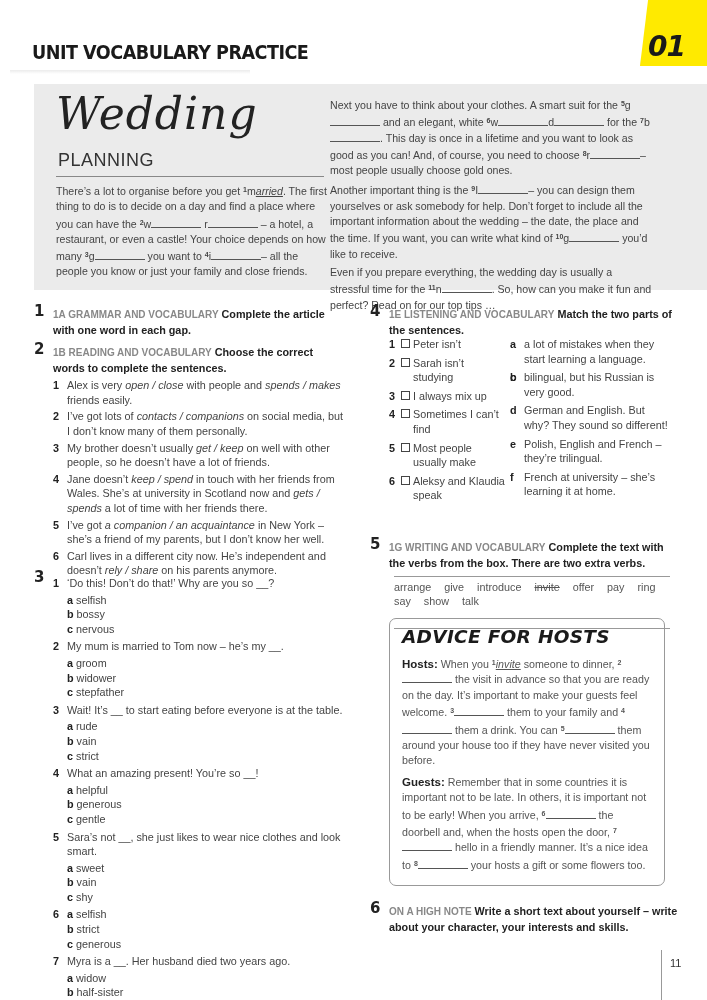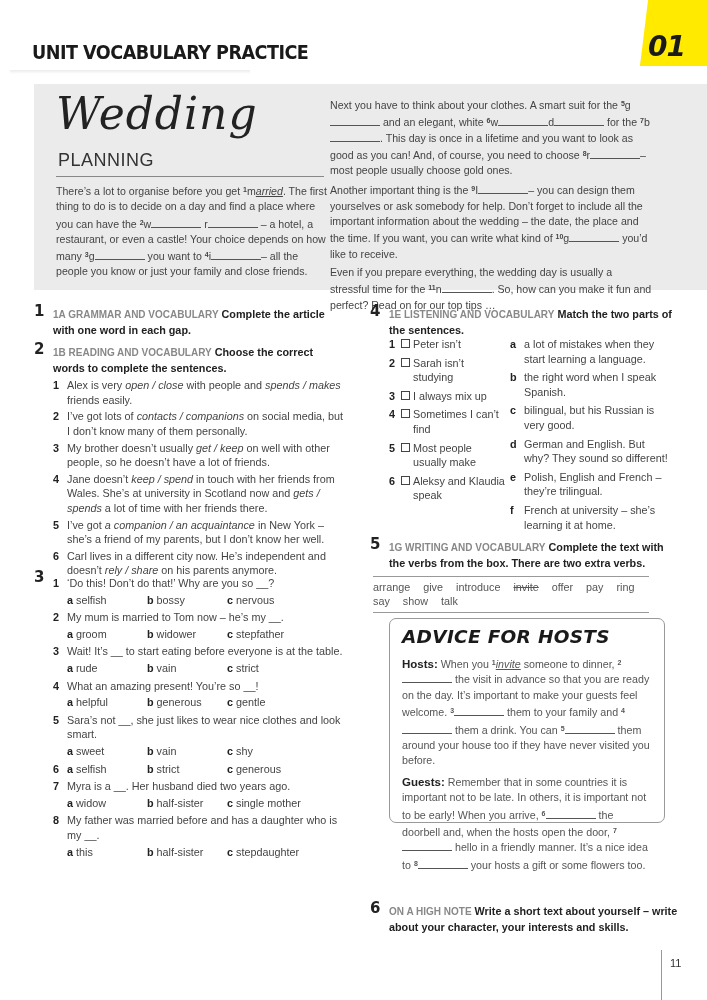--- a/index.html
+++ b/index.html
@@ -21,38 +21,38 @@
   sup { font-size: 7px; font-weight: bold; vertical-align: 3px; }
   .gap { display: inline-block; border-bottom: 1px solid #555; width: 50px; height: 10px; }
 
   .ex { position: absolute; font-size: 10.8px; line-height: 14.6px; color: #444; }
   .ex-num { position: absolute; left: 0; top: -3px; font-family: "DejaVu Sans", sans-serif; font-size: 15px; font-weight: bold; color: #222; }
   .ex-head { margin-left: 19px; font-weight: bold; color: #222; }
   .ex-tag { color: #888; font-weight: bold; font-size: 10px; }
   .items { margin-left: 19px; margin-top: 3px; }
   .item { position: relative; padding-left: 14px; margin-bottom: 2px; }
   .item .n { position: absolute; left: 0; top: 0; font-weight: bold; color: #222; }
-  .opts { display: flex; padding-left: 14px; margin: 2px 0 3px; }
+  .opts { display: flex; padding-left: 14px; margin: 2px 0 3px; flex-direction: column; }
   .opt { width: 80px; }
   .opt .l { font-weight: bold; color: #222; margin-right: 3px; }
   i { font-style: italic; }
 
   .match-left { position: absolute; left: 19px; top: 30px; width: 118px; }
   .match-right { position: absolute; left: 140px; top: 30px; width: 160px; }
   .m-item { position: relative; padding-left: 24px; margin-bottom: 4px; }
   .m-item .n { position: absolute; left: 0; top: 0; font-weight: bold; color: #222; }
   .chk { position: absolute; left: 12px; top: 2px; width: 9px; height: 9px; border: 1px solid #444; }
   .r-item { position: relative; padding-left: 14px; margin-bottom: 4px; }
   .r-item .n { position: absolute; left: 0; top: 0; font-weight: bold; color: #222; }
 
-  .wordbox { margin-left: 3px; margin-top: 6px; width: 276px; border-top: 1px solid #999; border-bottom: 1px solid #999; padding: 3px 0 4px; font-size: 10.8px; line-height: 14px; color: #555; word-spacing: 4px; }
+  .wordbox { margin-left: 24px; margin-top: 6px; width: 276px; border-top: 1px solid #999; border-bottom: 1px solid #999; padding: 3px 0 20px; font-size: 10.8px; line-height: 14px; color: #555; word-spacing: 4px; }
   .wordbox span { margin-right: 6px; }
   .strike { text-decoration: line-through; }
 
-  .advice { position: absolute; left: 389px; top: 618px; width: 276px; height: 205px; border: 1.5px solid #999; border-radius: 7px; padding: 8px 12px; }
+  .advice { position: absolute; left: 389px; top: 618px; width: 276px; height: 268px; border: 1.5px solid #999; border-radius: 7px; padding: 8px 12px; }
   .advice-title { font-family: "DejaVu Sans", sans-serif; font-weight: bold; font-style: italic; font-size: 18.5px; line-height: 20px; color: #1a1a1a; letter-spacing: 0.3px; }
   .advice-body { margin-top: 8px; font-size: 10.7px; line-height: 15.4px; color: #555; }
   .advice-body p { margin-bottom: 6px; }
   .advice-body b { color: #222; font-size: 11.5px; }
   .u { text-decoration: underline; font-style: italic; }
 
   .page-rule { position: absolute; left: 661px; top: 950px; width: 1px; height: 50px; background: #999; }
   .page-num { position: absolute; left: 670px; top: 957px; font-size: 11px; color: #333; }
 </style>
 </head>
@@ -156,21 +156,21 @@
   <div class="match-left">
     <div class="m-item"><span class="n">1</span><span class="chk"></span><span>Peter isn’t</span></div>
     <div class="m-item"><span class="n">2</span><span class="chk"></span><span>Sarah isn’t studying</span></div>
     <div class="m-item"><span class="n">3</span><span class="chk"></span><span>I always mix up</span></div>
     <div class="m-item"><span class="n">4</span><span class="chk"></span><span>Sometimes I can’t find</span></div>
     <div class="m-item"><span class="n">5</span><span class="chk"></span><span>Most people usually make</span></div>
     <div class="m-item"><span class="n">6</span><span class="chk"></span><span>Aleksy and Klaudia speak</span></div>
   </div>
   <div class="match-right">
     <div class="r-item"><span class="n">a</span><span>a lot of mistakes when they start learning a language.</span></div>
-    <div class="r-item"><span class="n">b</span><span>the right word when I speak Spanish.</span></div>
+    <div class="r-item"><span class="n">b</span></div>
     <div class="r-item"><span class="n">c</span><span>bilingual, but his Russian is very good.</span></div>
     <div class="r-item"><span class="n">d</span><span>German and English. But why? They sound so different!</span></div>
     <div class="r-item"><span class="n">e</span><span>Polish, English and French – they’re trilingual.</span></div>
     <div class="r-item"><span class="n">f</span><span>French at university – she’s learning it at home.</span></div>
   </div>
 </div>
 
 <div class="ex" style="left:370px; top:540px; width:310px;">
   <span class="ex-num">5</span>
   <div class="ex-head"><span class="ex-tag">1G WRITING AND VOCABULARY</span><span> Complete the text with the verbs from the box. There are two extra verbs.</span></div>

